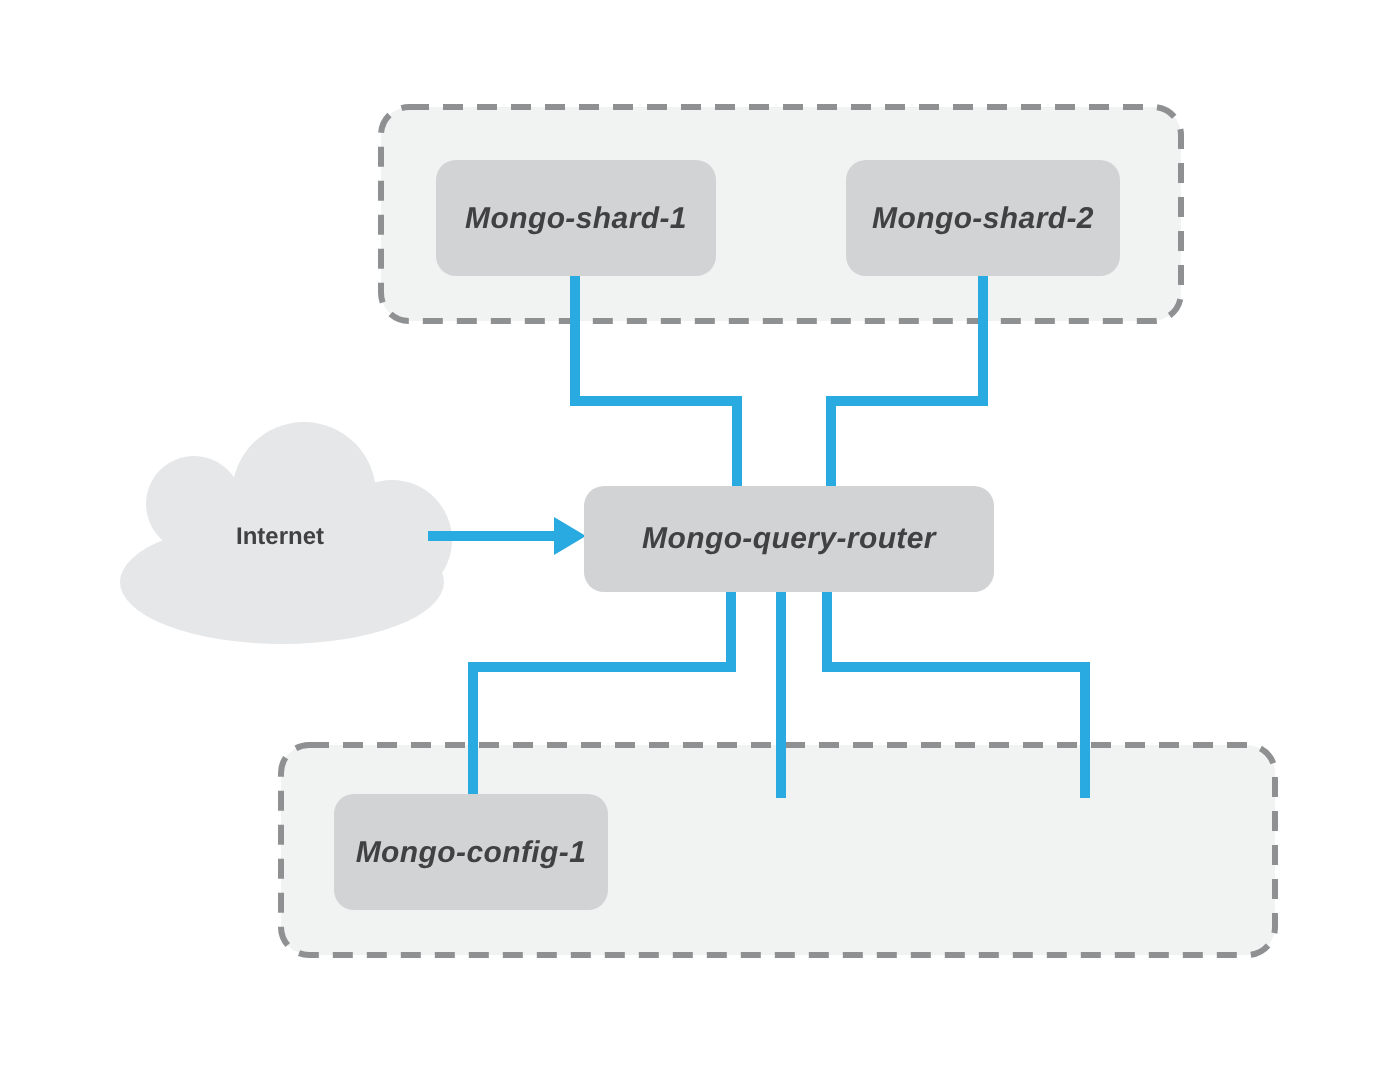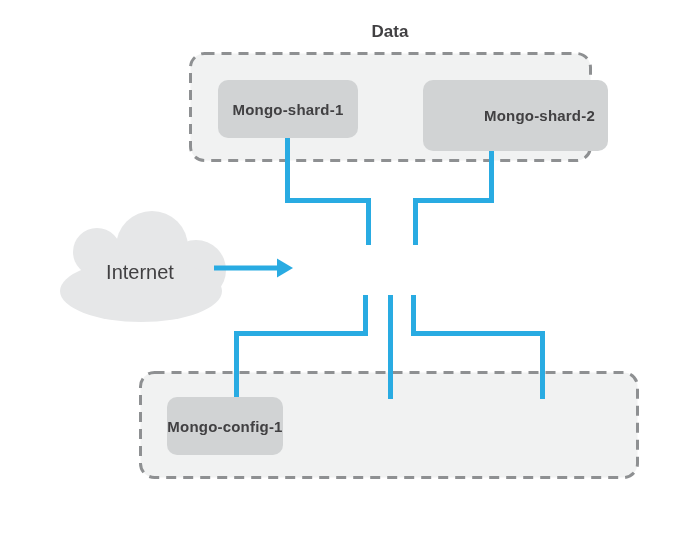--- a/index.html
+++ b/index.html
@@ -20,36 +20,37 @@
     overflow:hidden;
   }
   .layer{position:absolute;left:0;top:0;}
   .node{
     position:absolute;
     background:var(--node-fill);
     border-radius:10px;
     display:flex;align-items:center;justify-content:center;
     font-weight:bold;font-size:15px;color:var(--text);
     letter-spacing:.2px;
+    font-style:italic;
   }
   .group-label{
     position:absolute;
     text-align:center;
     font-weight:bold;font-size:17px;color:var(--text);
   }
   .cloud-label{
     position:absolute;
     text-align:center;
-    font-weight:normal;font-size:20px;color:var(--text);
+    font-weight:bold;font-size:12px;color:var(--text);
   }
   
   #node-shard1 {left:218px;top:80px;width:140px;height:58px;}
-  #node-shard2 {left:423px;top:80px;width:137px;height:71px;padding-left:48px;}
+  #node-shard2 {left:423px;top:80px;width:137px;height:58px;}
   #node-router {left:292px;top:243px;width:205px;height:53px;}
-  #node-config1{left:167px;top:397px;width:116px;height:58px;}
+  #node-config1{left:167px;top:397px;width:137px;height:58px;}
   #node-config2{left:317px;top:397px;width:136px;height:58px;}
   #node-config3{left:472px;top:397px;width:140px;height:58px;}
   #label-data          {left:190px;top:22px;width:400px;}
   #label-configuration {left:140px;top:490px;width:498px;}
   #label-internet      {left:75px;top:261px;width:130px;}
 </style>
 </head>
 <body>
 
 <div class="canvas">
@@ -73,21 +74,21 @@
       <polyline points="390.5,295 390.5,399"></polyline>
       <polyline points="413.5,295 413.5,333.5 542.5,333.5 542.5,399"></polyline>
     </g>
 
     <g>
       <line x1="214" y1="268" x2="279" y2="268" style="stroke:var(--connector);stroke-width:5"></line>
       <polygon points="277,258.5 293,268 277,277.5" style="fill:var(--connector)"></polygon>
     </g>
   </svg>
 
-  <div class="group-label" id="label-data">Data</div>
 
   <div class="cloud-label" id="label-internet">Internet</div>
 
   <div class="node" id="node-shard1">Mongo-shard-1</div>
   <div class="node" id="node-shard2">Mongo-shard-2</div>
+  <div class="node" id="node-router">Mongo-query-router</div>
   <div class="node" id="node-config1">Mongo-config-1</div>
 
 </div>
 
 </body></html>

